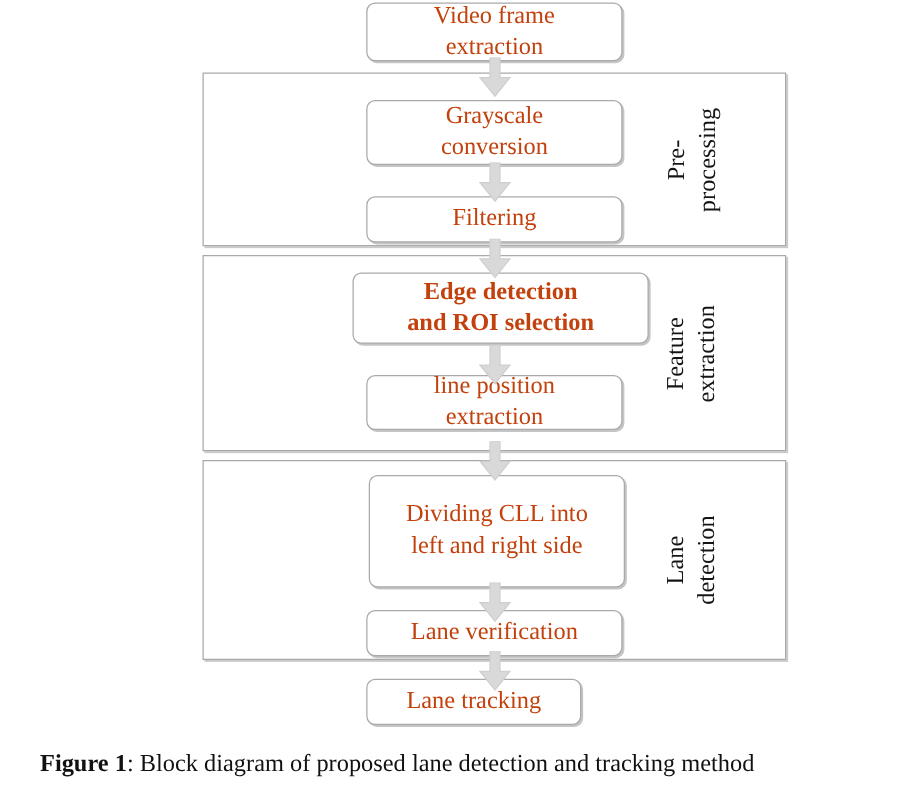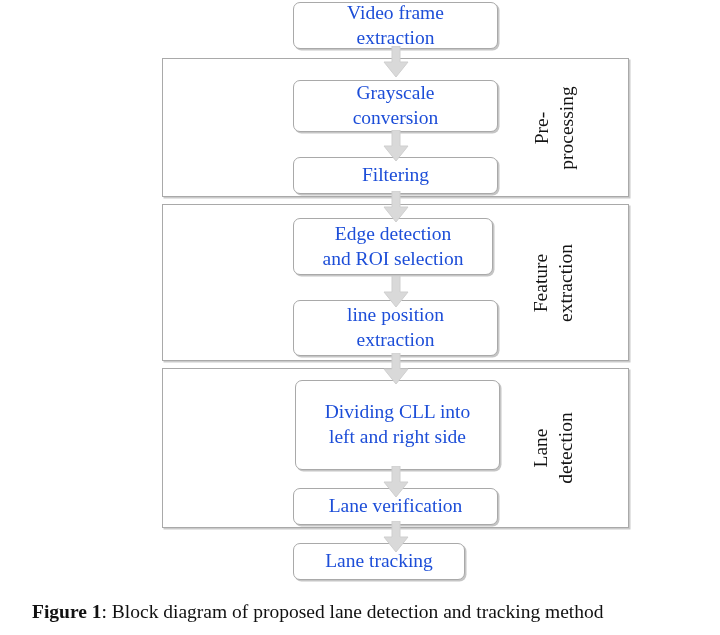--- a/index.html
+++ b/index.html
@@ -30,21 +30,21 @@
     box-sizing: border-box;
     border: 1px solid #a9a9a9;
     border-radius: 7px;
     background: #ffffff;
     display: flex;
     align-items: center;
     justify-content: center;
     text-align: center;
     font-size: 19.5px;
     line-height: 1.28;
-    color: #1d4ed8;
+    color: #c2410c;
     box-shadow: 1.5px 1.5px 0 0 rgba(150,150,150,0.55);
     z-index: 3;
   }
   .box .lines {
     display: block;
     width: 100%;
     padding: 0 6px;
     box-sizing: border-box;
     white-space: pre-line;
   }
@@ -142,26 +142,26 @@
 
   <div class="box" style="left:293px; top:157px; width:205px; height:37px;">
     <span class="lines">Filtering</span>
   </div>
 
   <div class="box" style="left:293px; top:80px; width:205px; height:52px;">
     <span class="lines">Grayscale
 conversion</span>
   </div>
 
-  <div class="box" style="left:293px; top:218px; width:200px; height:57px;">
+  <div class="box" style="left:282px; top:218px; width:237px; height:57px;font-weight:bold;">
     <span class="lines">Edge detection
 and ROI selection</span>
   </div>
 
-  <div class="box" style="left:293px; top:300px; width:205px; height:56px;">
+  <div class="box" style="left:293px; top:300px; width:205px; height:44px;">
     <span class="lines">line position
 extraction</span>
   </div>
 
   <div class="box" style="left:295px; top:380px; width:205px; height:90px;">
     <span class="lines">Dividing CLL into
 left and right side</span>
   </div>
 
   <div class="box" style="left:293px; top:488px; width:205px; height:37px;">

